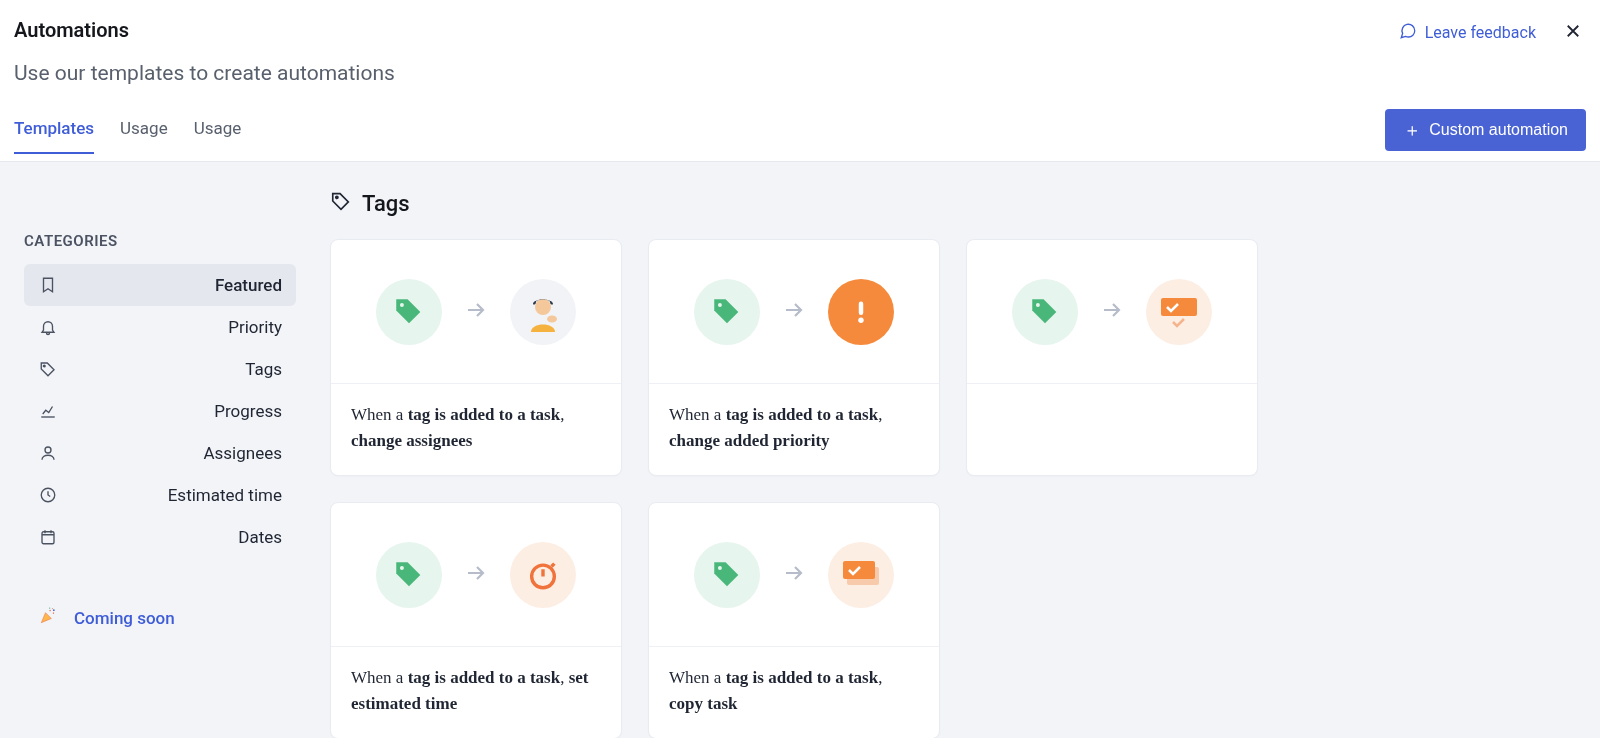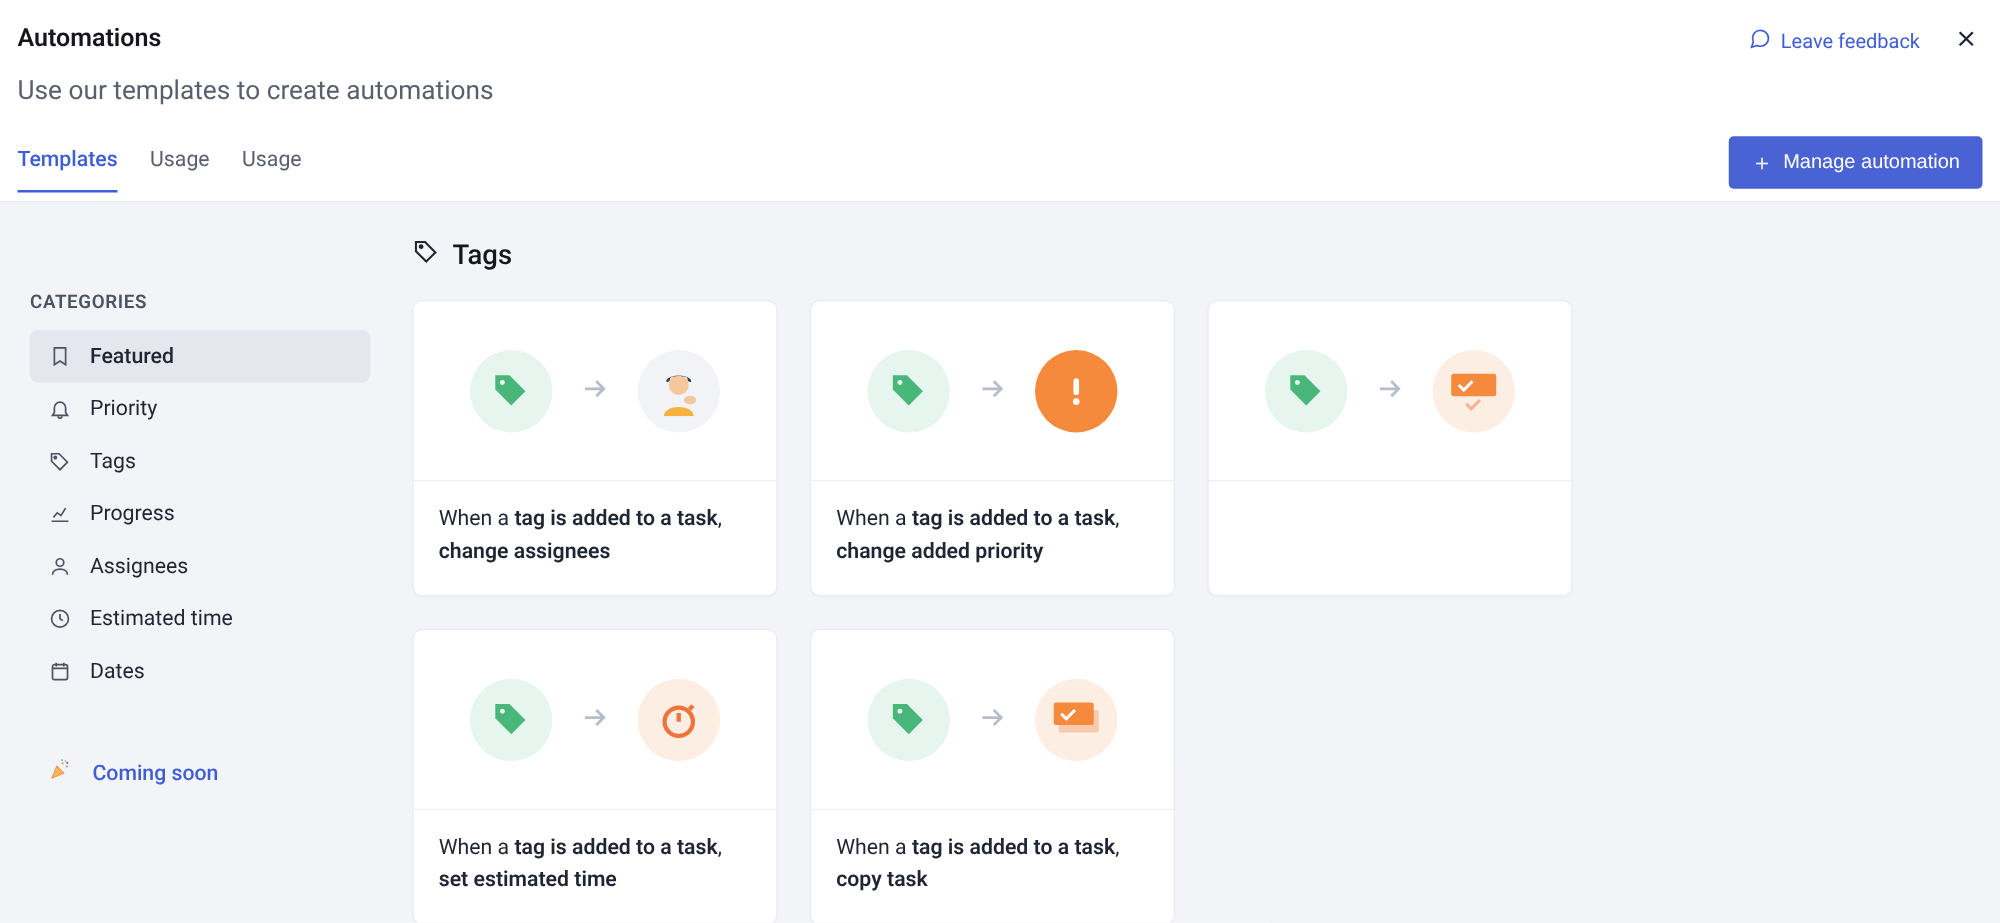--- a/index.html
+++ b/index.html
@@ -46,21 +46,21 @@
   
   .content { display: flex; background: #f2f4f8; height: calc(738px - 145px); }
 
   
   .sidebar { width: 320px; padding: 30px 24px; }
   .sidebar-heading { font-size: 15px; letter-spacing: 0.5px; color: #4b5261; font-weight: 600; margin-bottom: 14px; margin-top: 40px; }
   .sidebar-list { list-style: none; }
   .sidebar-item {
     display: flex; align-items: center; gap: 14px;
     padding: 11px 14px; font-size: 17px; color: #1f2532;
-    border-radius: 6px; cursor: pointer;
+    border-radius: 6px; cursor: pointer; justify-content: space-between;
   }
   .sidebar-item.active { background: #e4e7ee; font-weight: 500; }
   .sidebar-item .icon-slot { width: 20px; height: 20px; display: flex; align-items: center; justify-content: center; }
   .sidebar-item svg { width: 18px; height: 18px; stroke: #4b5261; fill: none; stroke-width: 1.8; }
   .integrations-block { margin-top: 36px; }
   .coming-soon { display: flex; align-items: center; gap: 16px; padding: 12px 14px; color: #3f5dd7; font-size: 17px; font-weight: 500; }
 
   
   .main-panel { flex: 1; padding: 28px 10px; }
   .section-title { display: flex; align-items: center; gap: 10px; font-size: 22px; font-weight: 500; color: #14171c; margin-bottom: 22px; }
@@ -78,21 +78,21 @@
   }
   .visual-circle {
     width: 66px; height: 66px; border-radius: 50%;
     display: flex; align-items: center; justify-content: center;
   }
   .circle-green { background: #e6f5ed; }
   .circle-orange { background: #fdeee4; }
   .circle-grey { background: #f1f3f7; }
   .arrow-between svg { width: 24px; height: 24px; stroke: #b6bcc9; fill: none; stroke-width: 2.2; }
 
-  .card-text { padding: 18px 20px 22px; font-size: 17px; line-height: 1.5; color: #1f2532; }
+  .card-text { padding: 18px 20px 22px; font-size: 17px; line-height: 1.5; color: #1f2532; font-family: Liberation Serif, serif; }
   .card-text .bold { font-weight: 600; }
 
   
   .tag-ico { width: 34px; height: 34px; }
   .avatar-ico svg, .avatar-ico { width: 40px; height: 40px; }
   .bang-ico { width: 36px; height: 36px; }
   .card-ico { width: 40px; height: 32px; }
   .time-ico { width: 34px; height: 34px; }
 </style>
 </head>
@@ -124,21 +124,21 @@
   </div>
 
   <div class="tabs-row">
     <div class="tabs">
       <div class="tab active">Templates</div>
       <div class="tab">Usage</div>
       <div class="tab">Usage</div>
     </div>
     <button class="primary-btn">
       <span class="plus">＋</span>
-      <span>Manage automation</span>
+      <span>Custom automation</span>
     </button>
   </div>
 </div>
 
 <div class="content">
 
   <aside class="sidebar">
     <div class="sidebar-heading">CATEGORIES</div>
     <ul class="sidebar-list">
       <li class="sidebar-item active">

